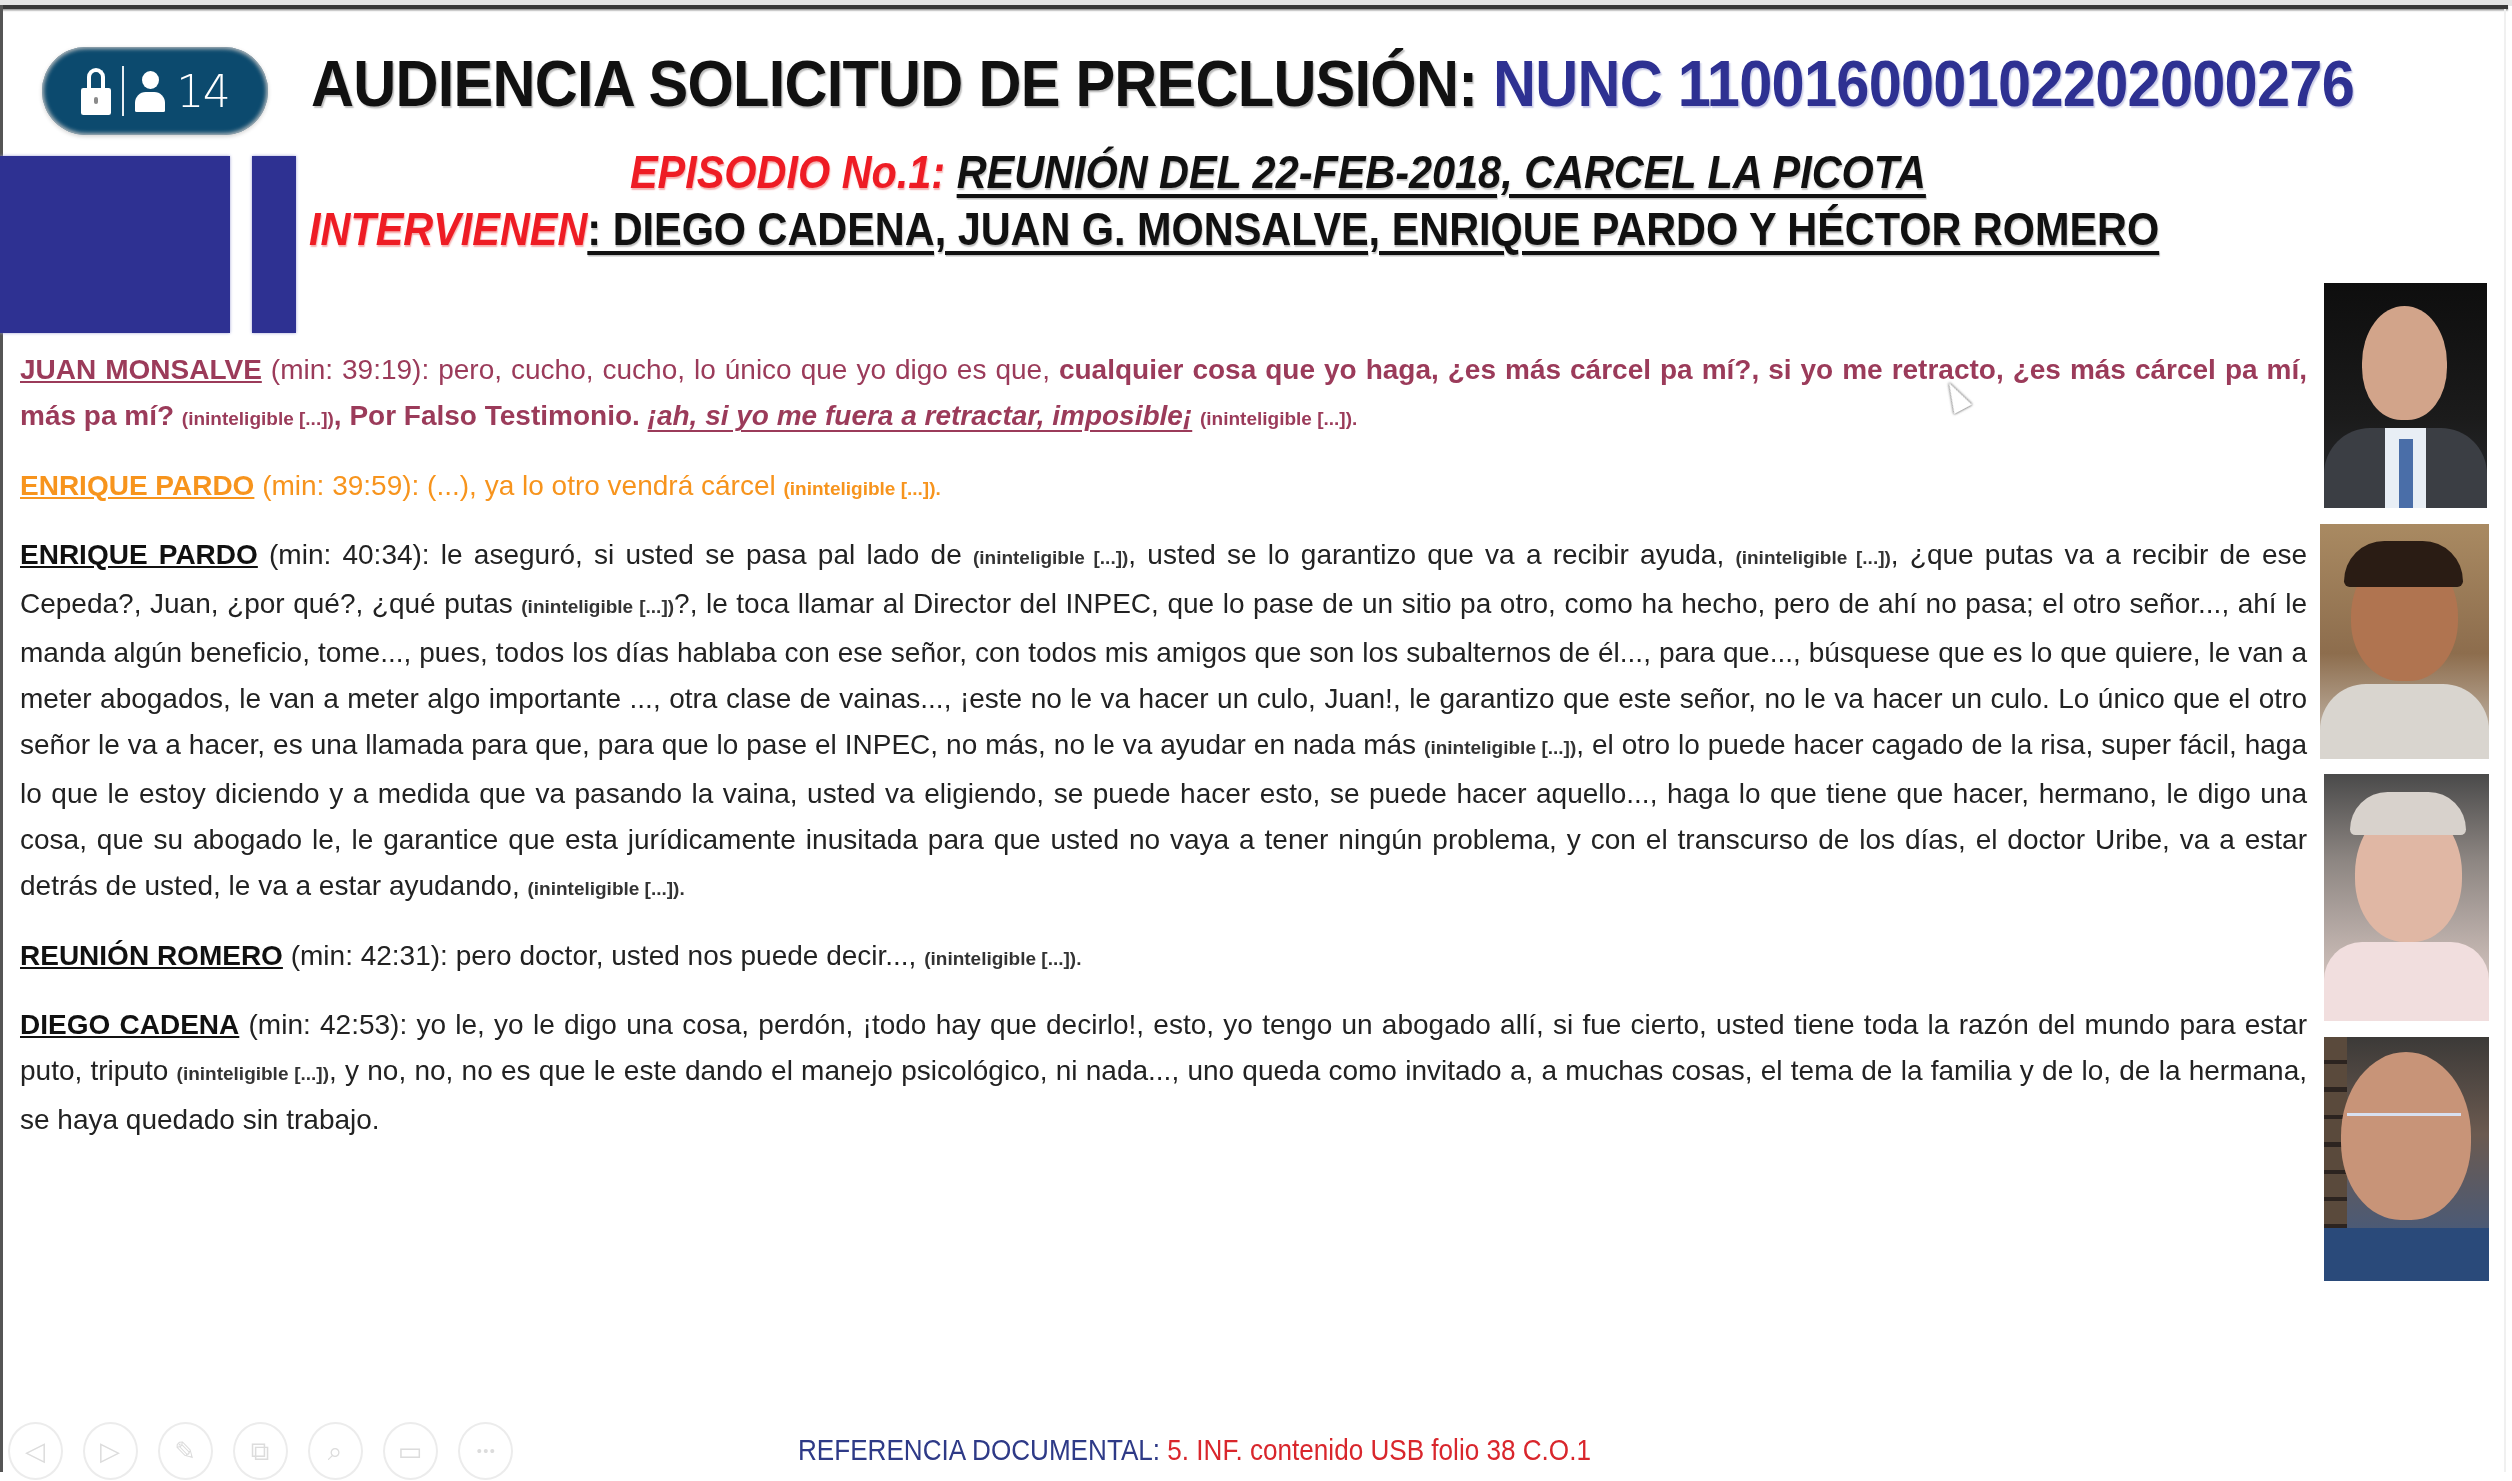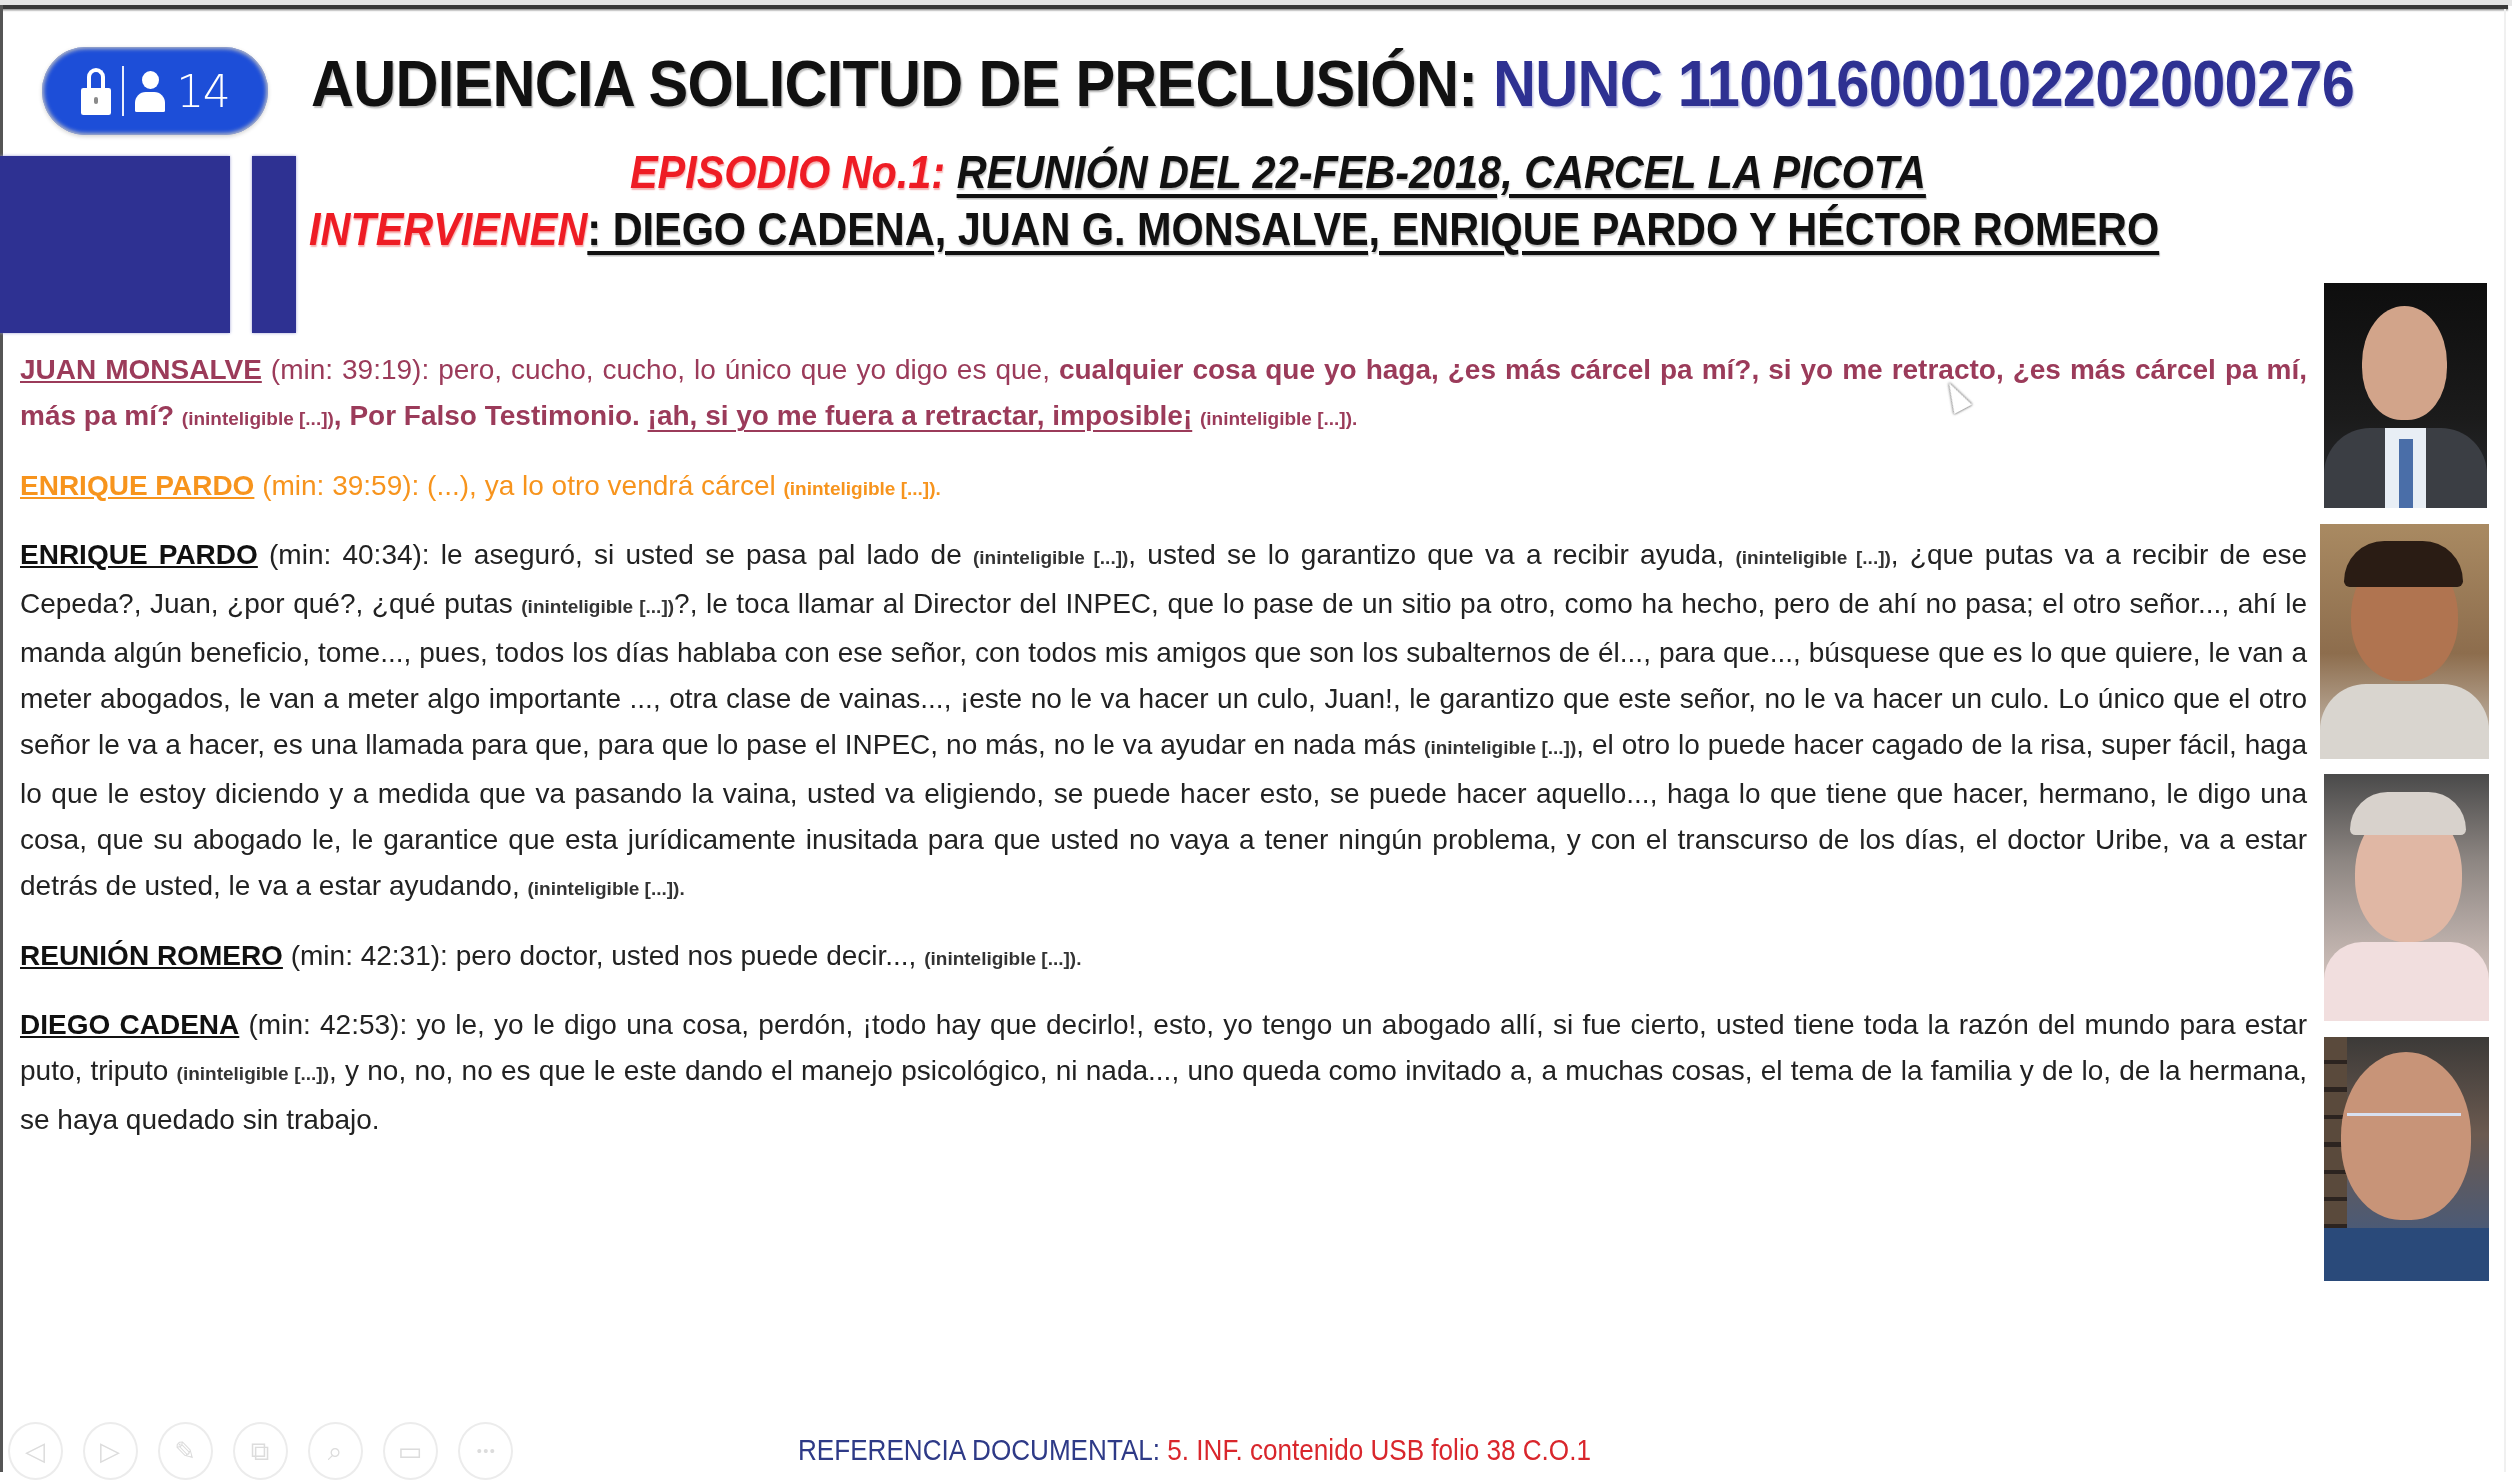--- a/index.html
+++ b/index.html
@@ -8,21 +8,21 @@
     background: #ffffff;
     font-family: "Liberation Sans", sans-serif;
   }
   .frame-top { position: absolute; left: 0; top: 4.6px; width: 2508px; height: 4.6px; background: #3a3a3a; box-shadow: 0 1.5px 1.5px #9a9a9a; }
   .frame-top-bg { position: absolute; left: 0; top: 0; width: 2512px; height: 6.1px; background: #e6e6e6; }
   .frame-left { position: absolute; left: 0; top: 4.6px; width: 3px; height: 1467px; background: #555555; }
   .frame-right { position: absolute; right: 6.1px; top: 9.1px; width: 1.5px; height: 1463px; background: #f0f0f0; }
 
   .pill {
     position: absolute; left: 42px; top: 47px; width: 226px; height: 88px;
-    border-radius: 44px; background: #1d4ed8;
+    border-radius: 44px; background: #0c4a6e;
     box-shadow: 0 0 4.6px 1.5px #c4c4c4 inset, 0 1.5px 4.6px #cfcfcf;
     display: flex; align-items: center; justify-content: center; gap: 10.7px;
     color: #ffffff;
   }
   .pill .lock { width: 30.5px; height: 47px; position: relative; }
   .pill .lock .shackle { position: absolute; left: 6.1px; top: 0; width: 18.3px; height: 23px; border: 4.6px solid #fff; border-bottom: none; border-radius: 10.7px 10.7px 0 0; box-sizing: border-box; }
   .pill .lock .body { position: absolute; left: 0; top: 20px; width: 30.5px; height: 27.4px; background: #fff; border-radius: 2.3px; }
   .pill .lock .hole { position: absolute; left: 13px; top: 29px; width: 4.6px; height: 7.6px; background: #8a8a8a; border-radius: 2.3px; }
   .pill .sep { width: 2.3px; height: 50px; background: #ffffff; opacity: .9; }
   .pill .person { width: 30.5px; height: 41px; position: relative; }
@@ -54,21 +54,21 @@
   .transcript {
     position: absolute; left: 20px; top: 347px; width: 2287px;
     font-family: "Liberation Sans", sans-serif; font-size: 28px; line-height: 46px;
     color: #222222; text-align: justify;
   }
   .transcript p { margin: 0 0 20.6px 0; }
   .speaker { font-weight: bold; text-decoration: underline; }
   .small { font-size: 19px; font-weight: bold; color: #333; }
   .p-monsalve1 { color: #9b3b5a; }
   .p-monsalve1 .hl { font-weight: bold; }
-  .p-monsalve1 .hl-ul { font-weight: bold; text-decoration: underline; text-decoration-thickness: 2.3px; text-underline-offset: 4.6px; }
+  .p-monsalve1 .hl-ul { font-weight: bold; text-decoration: underline; text-decoration-thickness: 2.3px; text-underline-offset: 4.6px; font-style: italic; }
   .p-monsalve1 .small { color: #9b3b5a; }
   .p-pardo1 { color: #f7941d; }
   .p-pardo1 .small { color: #f7941d; }
   .p-black .speaker { color: #111; }
 
   .thumb { position: absolute; overflow: hidden; }
   .thumb1 { left: 2324px; top: 283px; width: 163px; height: 225px; background: linear-gradient(180deg,#0e0e0e 0%,#1b1b1b 60%,#2a2c30 100%); }
   .thumb2 { left: 2320px; top: 524px; width: 169px; height: 235px; background: linear-gradient(180deg,#a98a62 0%,#8d6d4d 55%,#cfc8bf 100%); }
   .thumb3 { left: 2324px; top: 774px; width: 165px; height: 247px; background: linear-gradient(180deg,#4a4a4a 0%,#8d8682 35%,#e8d6d0 100%); }
   .thumb4 { left: 2324px; top: 1037px; width: 165px; height: 244px; background: linear-gradient(180deg,#3c3a38 0%,#6b5a50 40%,#3a5a8a 100%); }

